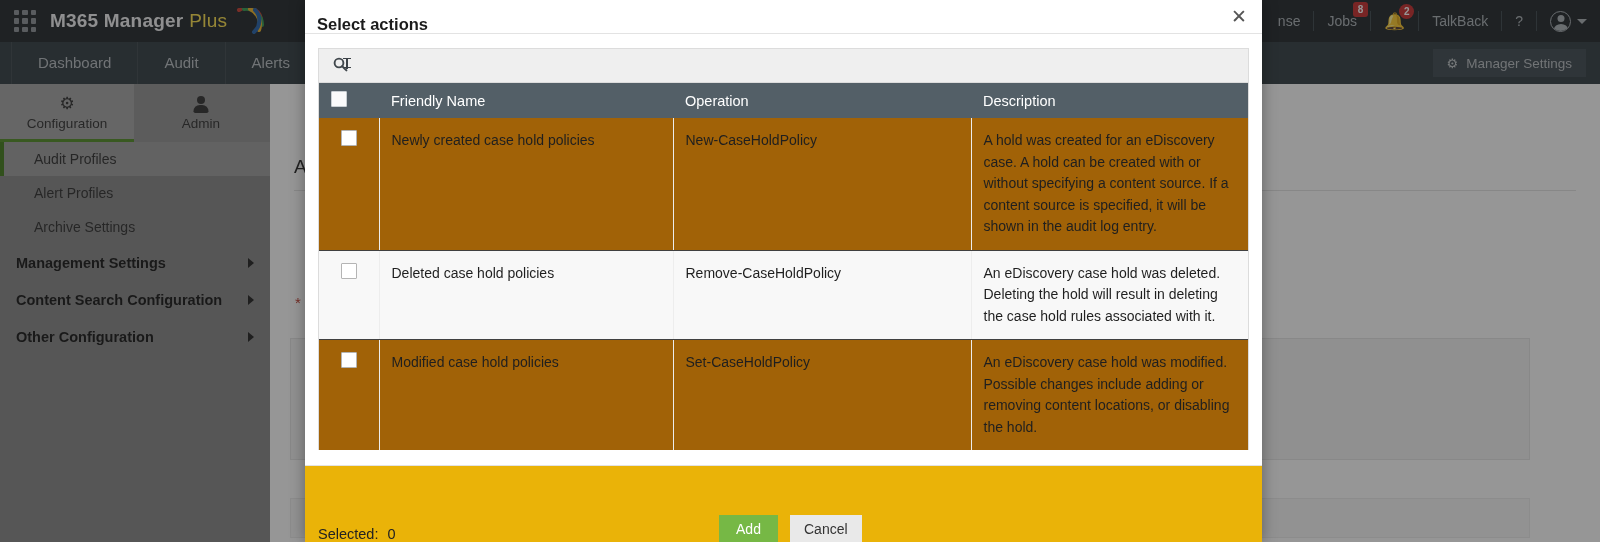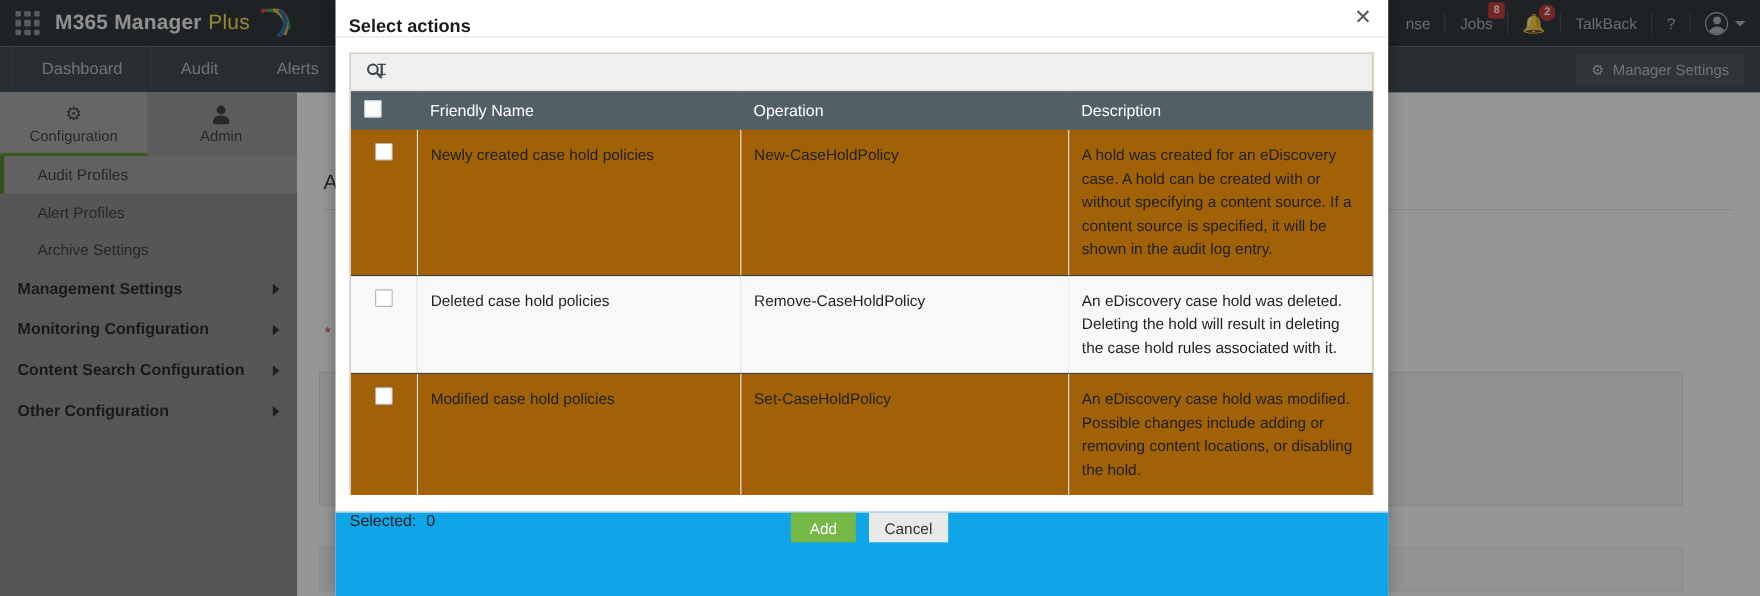--- a/index.html
+++ b/index.html
@@ -222,22 +222,22 @@
   table.grid tbody tr.alt td { background: #f8f8f8; }
 
   .cb {
     display: inline-block; width: 16px; height: 16px;
     border: 1px solid #b4b4b4; background: #fff; border-radius: 1px;
   }
   .cb.hdr { border: 1px solid #c9cfd3; background: #fbfbfb; }
 
   .modal-foot {
     height: 77px; border-top: 1px solid #e3e3e3;
-    display: flex; align-items: flex-start; padding: 0 0 0 13px;
-    position: relative; background: #0ea5e9; margin-top: 15px;
+    display: flex; align-items: flex-end; padding: 0 0 0 13px;
+    position: relative; background: #eab308; margin-top: 15px;
   }
   .selected-lbl { font-size: 14.5px; color: #222; }
   .selected-count { font-size: 14.5px; color: #222; margin-left: 9px; }
   .foot-btns { position: absolute; left: 414px; display: flex; gap: 12px; }
   .btn {
     height: 27px; min-width: 59px; padding: 0 14px; font-size: 14px;
     display: flex; align-items: center; justify-content: center; border: none;
     font-family: "Liberation Sans", sans-serif;
   }
   .btn-add { background: #76b845; color: #fff; }
@@ -331,24 +331,20 @@
       <span>Audit Profiles</span>
     </div>
     <div class="side-child">
       <span>Alert Profiles</span>
     </div>
     <div class="side-child">
       <span>Archive Settings</span>
     </div>
     <div class="side-group">
       <span>Management Settings</span>
-      <span class="tri-rt"></span>
-    </div>
-    <div class="side-group">
-      <span>Monitoring Configuration</span>
       <span class="tri-rt"></span>
     </div>
     <div class="side-group">
       <span>Content Search Configuration</span>
       <span class="tri-rt"></span>
     </div>
     <div class="side-group">
       <span>Other Configuration</span>
       <span class="tri-rt"></span>
     </div>

